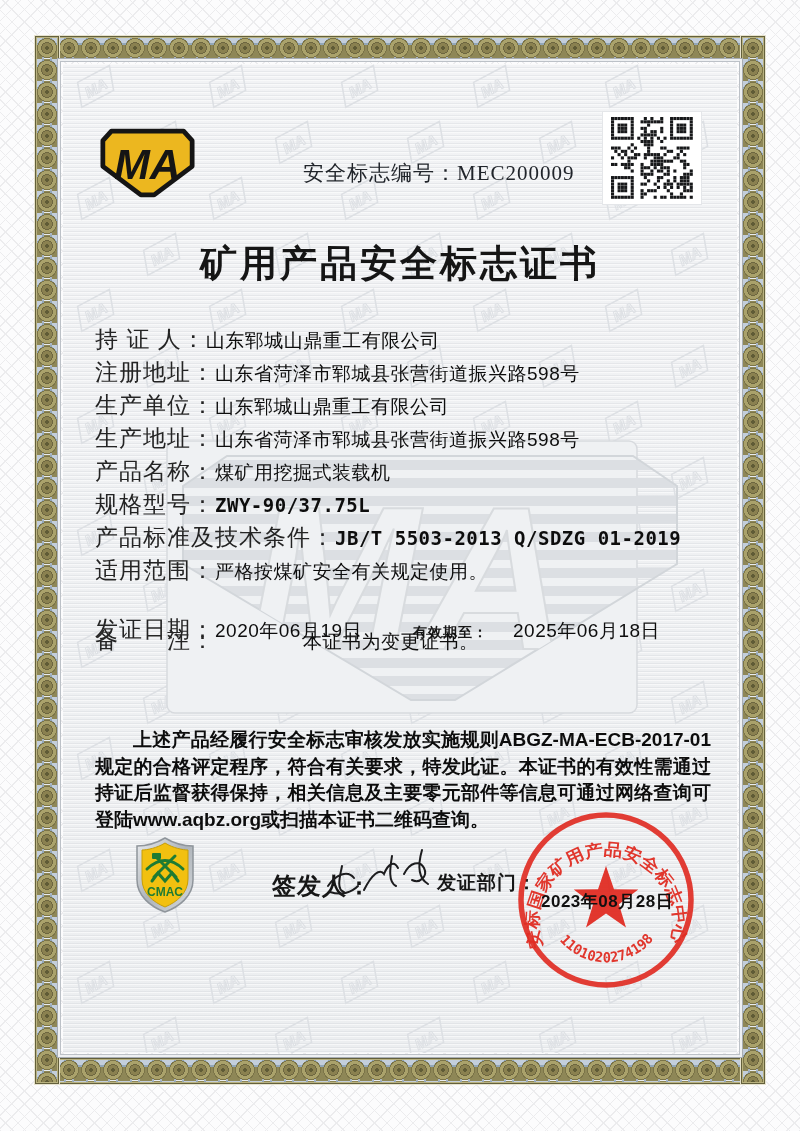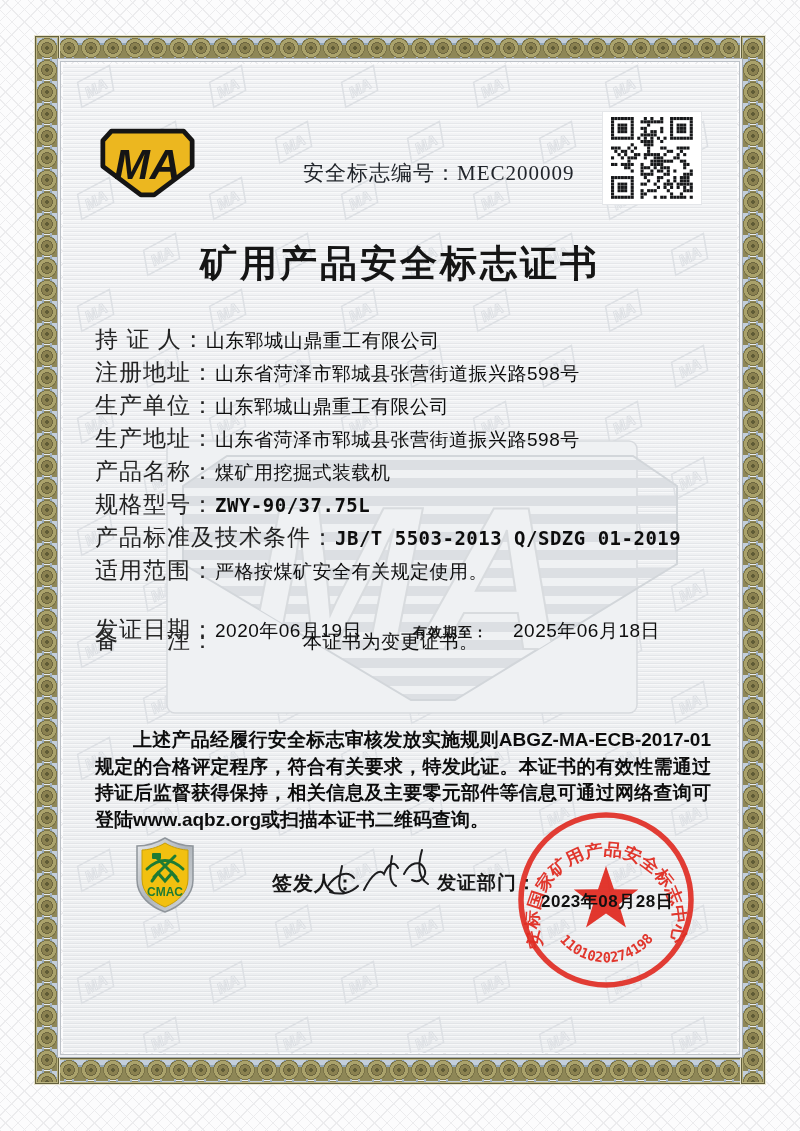--- a/index.html
+++ b/index.html
@@ -49,21 +49,21 @@
   .row{height:33px;line-height:33px;white-space:nowrap;}
   .flabel{display:inline-block;min-width:105px;font-size:23px;color:#242424;letter-spacing:1px;}
   .fvalue{font-size:19px;font-weight:normal;color:#0d0d0d;letter-spacing:.5px;}
   .latin{font-family:"DejaVu Sans Mono","Liberation Mono",monospace;font-weight:bold;}
   .dates-row{left:32px;top:524px;width:620px;height:33px;line-height:33px;white-space:nowrap;}
   .dv1{display:inline-block;min-width:198px;}
   .vlabel{display:inline-block;min-width:100px;font-size:14px;letter-spacing:1px;margin-top:28px;}
   .remark-row{left:32px;top:560px;width:620px;height:33px;line-height:33px;white-space:nowrap;}
   .remark-val{margin-left:88px;}
   .statement{left:32px;top:663px;width:616px;font-size:19px;font-weight:bold;line-height:26.5px;text-align:justify;text-indent:2em;color:#0d0d0d;}
-  .signer{left:209px;top:806px;font-size:20px;font-weight:bold;letter-spacing:1px;}
+  .signer{left:209px;top:806px;font-size:24px;font-weight:bold;letter-spacing:1px;}
   .dept{left:374px;top:806px;font-size:19px;font-weight:bold;letter-spacing:1px;}
   .sig{left:255px;top:770px;}
   .cmac{left:70px;top:772px;}
   .ma-logo{left:37px;top:64px;}
   .seal{left:443px;top:734px;width:200px;height:210px;opacity:.96;}
   .seal-date{left:478px;top:826px;width:170px;font-size:17px;font-weight:bold;color:#101010;letter-spacing:.5px;white-space:nowrap;}
 </style>
 </head>
 <body>
 

